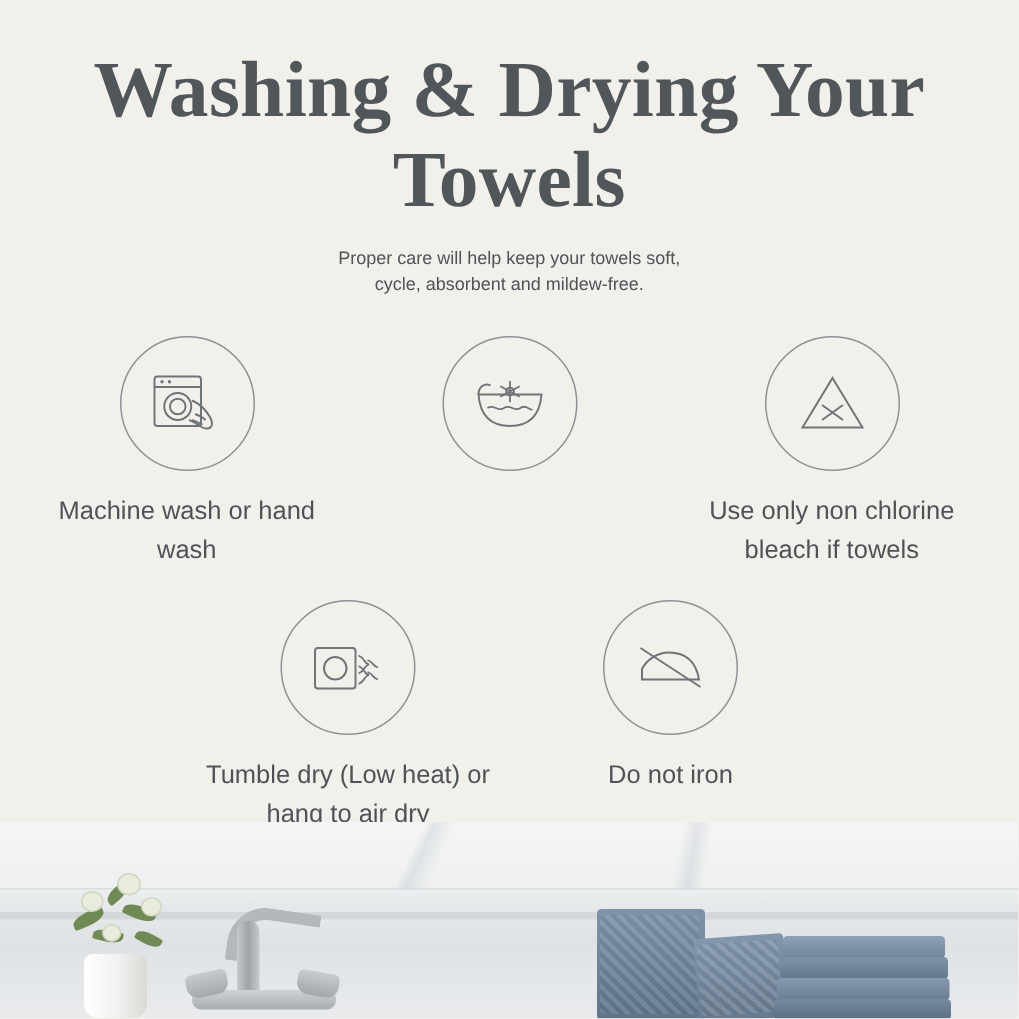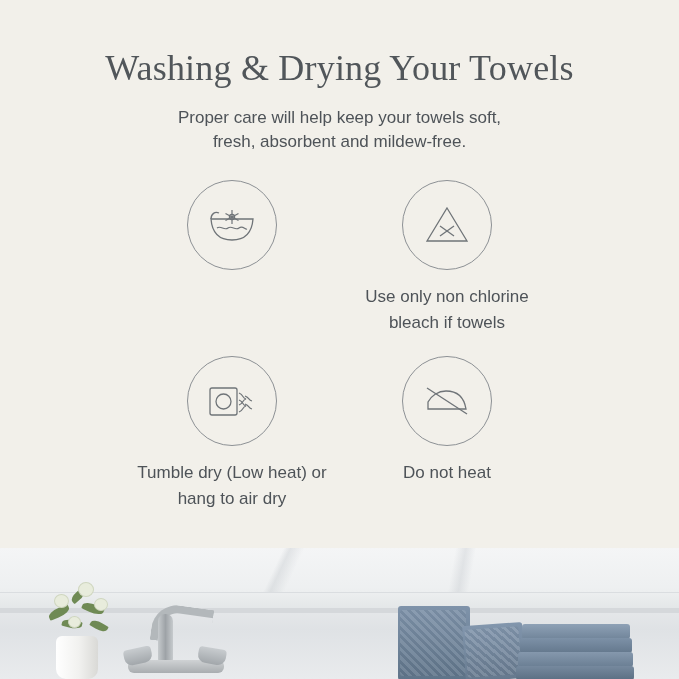--- a/index.html
+++ b/index.html
@@ -23,30 +23,30 @@
   .care-panel {
     position: absolute;
     top: 0; left: 0;
     width: 679px;
     height: 548px;
     background: #f2f0ea;
   }
   .title {
     text-align: center;
     font-family: "Liberation Serif", serif;
-    font-size: 36px;
+    font-size: 53px;
     color: #51565a;
     letter-spacing: 0.2px;
-    margin: 17px;
+    margin: 0;
     padding-top: 30px;
-    font-weight: 400;
+    font-weight: 700;
   }
   .subtitle {
     text-align: center;
-    font-size: 17px;
+    font-size: 12px;
     color: #4e5358;
     line-height: 1.42;
     margin: 14px auto 0 auto;
     width: 480px;
     font-weight: 400;
   }
   .row {
     display: flex;
     justify-content: center;
     align-items: flex-start;
@@ -190,25 +190,41 @@
 <body>
 
 <div class="page">
 
   <div class="care-panel">
 
     <h1 class="title">Washing &amp; Drying Your Towels</h1>
 
     <div class="subtitle">
       <div>Proper care will help keep your towels soft,</div>
-      <div>fresh, absorbent and mildew-free.</div>
+      <div>cycle, absorbent and mildew-free.</div>
     </div>
 
     <div class="row row-1">
 
+      <div class="care-item">
+        <div class="icon-circle">
+          <svg width="56" height="48" viewBox="0 0 56 48" fill="none" stroke="#6f7478" stroke-width="1.3">
+            <rect x="6" y="6" width="31" height="33" rx="2"></rect>
+            <line x1="6" y1="13" x2="37" y2="13"></line>
+            <circle cx="11" cy="9.5" r="1.1" fill="#6f7478" stroke="none"></circle>
+            <circle cx="16" cy="9.5" r="1.1" fill="#6f7478" stroke="none"></circle>
+            <circle cx="21.5" cy="26" r="9"></circle>
+            <circle cx="21.5" cy="26" r="5.2"></circle>
+            <path d="M31 22 c5 2 9 6 12 11 c1 2 2 4 1 6 c-1 2 -4 2 -6 1 c-3 -2 -6 -4 -9 -5"></path>
+            <path d="M33 31 c3 1 5 2 7 4"></path>
+            <path d="M31 35 c3 1 5 2 7 3"></path>
+          </svg>
+        </div>
+        <div class="care-label">Machine wash or hand wash</div>
+      </div>
 
       <div class="care-item">
         <div class="icon-circle">
           <svg width="54" height="46" viewBox="0 0 54 46" fill="none" stroke="#6f7478" stroke-width="1.3">
             <path d="M6 17 L48 17 C47 30 41 38 27 38 C13 38 7 30 6 17 Z"></path>
             <path d="M6 17 C6 12 10 9 14 11"></path>
             <path d="M27 8 L27 22" stroke-width="1.2"></path>
             <path d="M20.5 11.5 L33.5 18.5" stroke-width="1.2"></path>
             <path d="M33.5 11.5 L20.5 18.5" stroke-width="1.2"></path>
             <circle cx="27" cy="15" r="2.6"></circle>
@@ -246,21 +262,21 @@
         <div class="care-label">Tumble dry (Low heat) or hang to air dry</div>
       </div>
 
       <div class="care-item">
         <div class="icon-circle">
           <svg width="54" height="44" viewBox="0 0 54 44" fill="none" stroke="#6f7478" stroke-width="1.3">
             <path d="M8 30 L46 30 C44 18 37 12 26 12 C18 12 11 17 8 23 Z"></path>
             <line x1="7" y1="9" x2="47" y2="35"></line>
           </svg>
         </div>
-        <div class="care-label">Do not heat</div>
+        <div class="care-label">Do not iron</div>
       </div>
 
     </div>
   </div>
 
   <div class="photo">
     <div class="wall"></div>
     <div class="wall-veins"></div>
     <div class="backsplash"></div>
     <div class="counter"></div>

